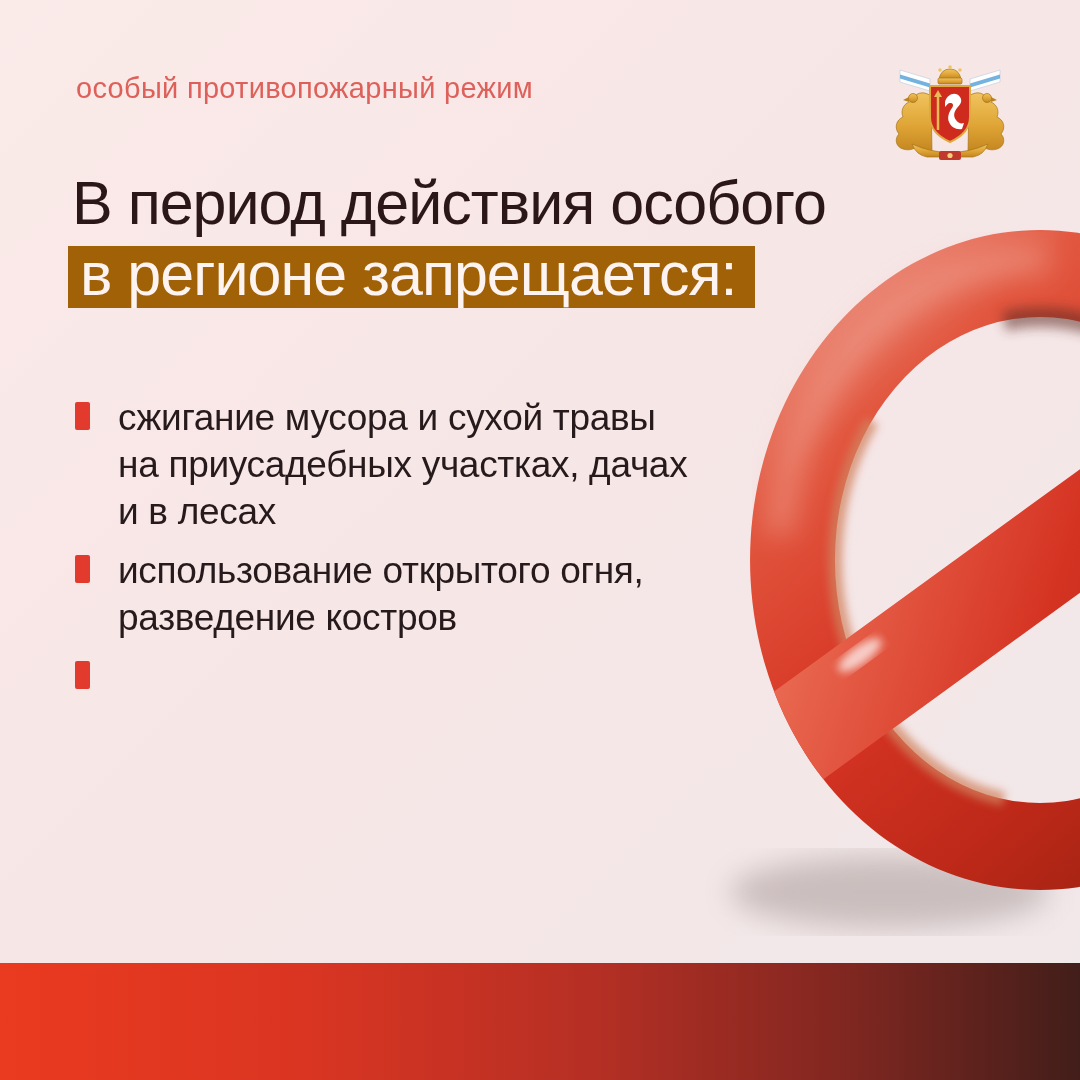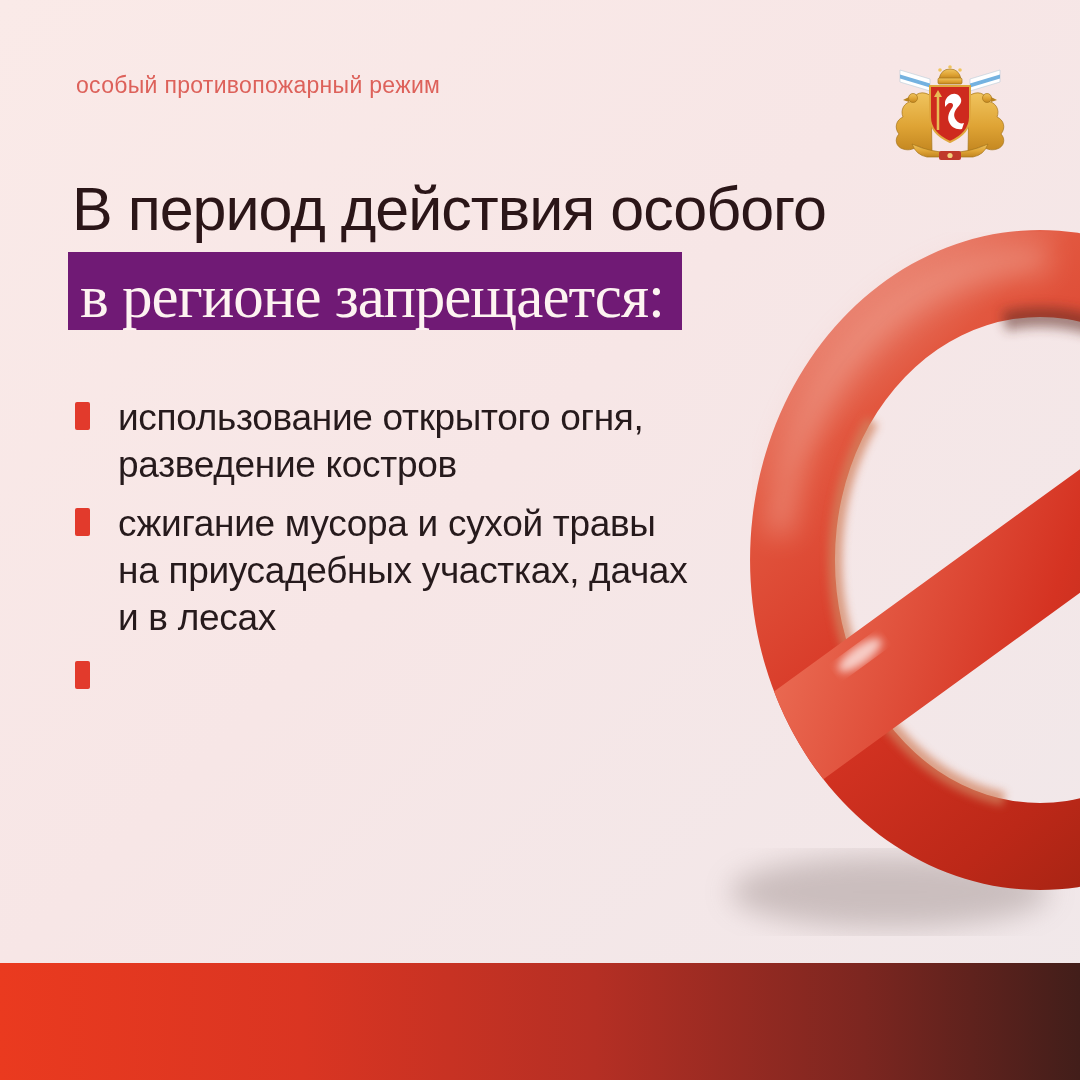--- a/index.html
+++ b/index.html
@@ -4,32 +4,32 @@
 <style>
   html,body{margin:0;padding:0;}
   body{
     width:1080px;height:1080px;position:relative;overflow:hidden;
     background:linear-gradient(135deg,#faeae8 0%,#f7e6e6 45%,#f0e8ea 100%);
     font-family:"Liberation Sans",sans-serif;
     -webkit-font-smoothing:antialiased;
   }
   .tag{
     position:absolute;left:76px;top:72px;
-    font-size:23px;letter-spacing:.3px;color:#dd615a;font-weight:400;
+    font-size:29px;letter-spacing:.3px;color:#dd615a;font-weight:400;
   }
   .emblem{position:absolute;left:884px;top:64px;width:132px;height:104px;}
   .title{
-    position:absolute;left:72px;top:174px;width:900px;
+    position:absolute;left:72px;top:168px;width:900px;
     font-size:61px;line-height:71px;letter-spacing:-1px;color:#2b1618;font-weight:400;
   }
   .title-line{white-space:nowrap;}
   .title-highlight{
     display:inline-block;margin-top:7px;margin-left:-4px;
-    background:#701a75;color:#fdf3f1;
-    line-height:57px;padding:16px 18px 5px 12px;font-family:Liberation Serif, serif;
+    background:#a16207;color:#fdf3f1;
+    line-height:57px;padding:0 18px 5px 12px;
   }
   .list{position:absolute;left:75px;top:394px;width:840px;}
   .list-item{display:flex;align-items:flex-start;margin-bottom:12px;}
   .bullet{
     flex:none;width:15px;height:28px;margin:8px 28px 0 0;
     background:#e23a2c;border-radius:2px;
   }
   .item-text{
     font-size:37px;line-height:47px;letter-spacing:-.3px;color:#261a1c;
     white-space:pre-line;font-weight:400;
@@ -144,27 +144,27 @@
   </g>
 
   <path d="M79,324 A262,300 0 0 1 349,50" fill="none" stroke="#f2ad9e" stroke-width="26" opacity=".5" filter="url(#softer)"></path>
 
   <ellipse cx="160" cy="445" rx="26" ry="9" transform="rotate(-36 160 445)" fill="#ffffff" opacity=".7" filter="url(#tiny)"></ellipse>
 </svg>
 
 <div class="list">
   <div class="list-item">
     <span class="bullet"></span>
-    <span class="item-text">использование открытого огня,
-разведение костров</span>
+    <span class="item-text">сжигание мусора и сухой травы
+на приусадебных участках, дачах
+и в лесах</span>
   </div>
   <div class="list-item">
     <span class="bullet"></span>
-    <span class="item-text">сжигание мусора и сухой травы
-на приусадебных участках, дачах
-и в лесах</span>
+    <span class="item-text">использование открытого огня,
+разведение костров</span>
   </div>
   <div class="list-item">
     <span class="bullet"></span>
   </div>
 </div>
 
 <div class="bottom-bar"></div>
 
 </body></html>

